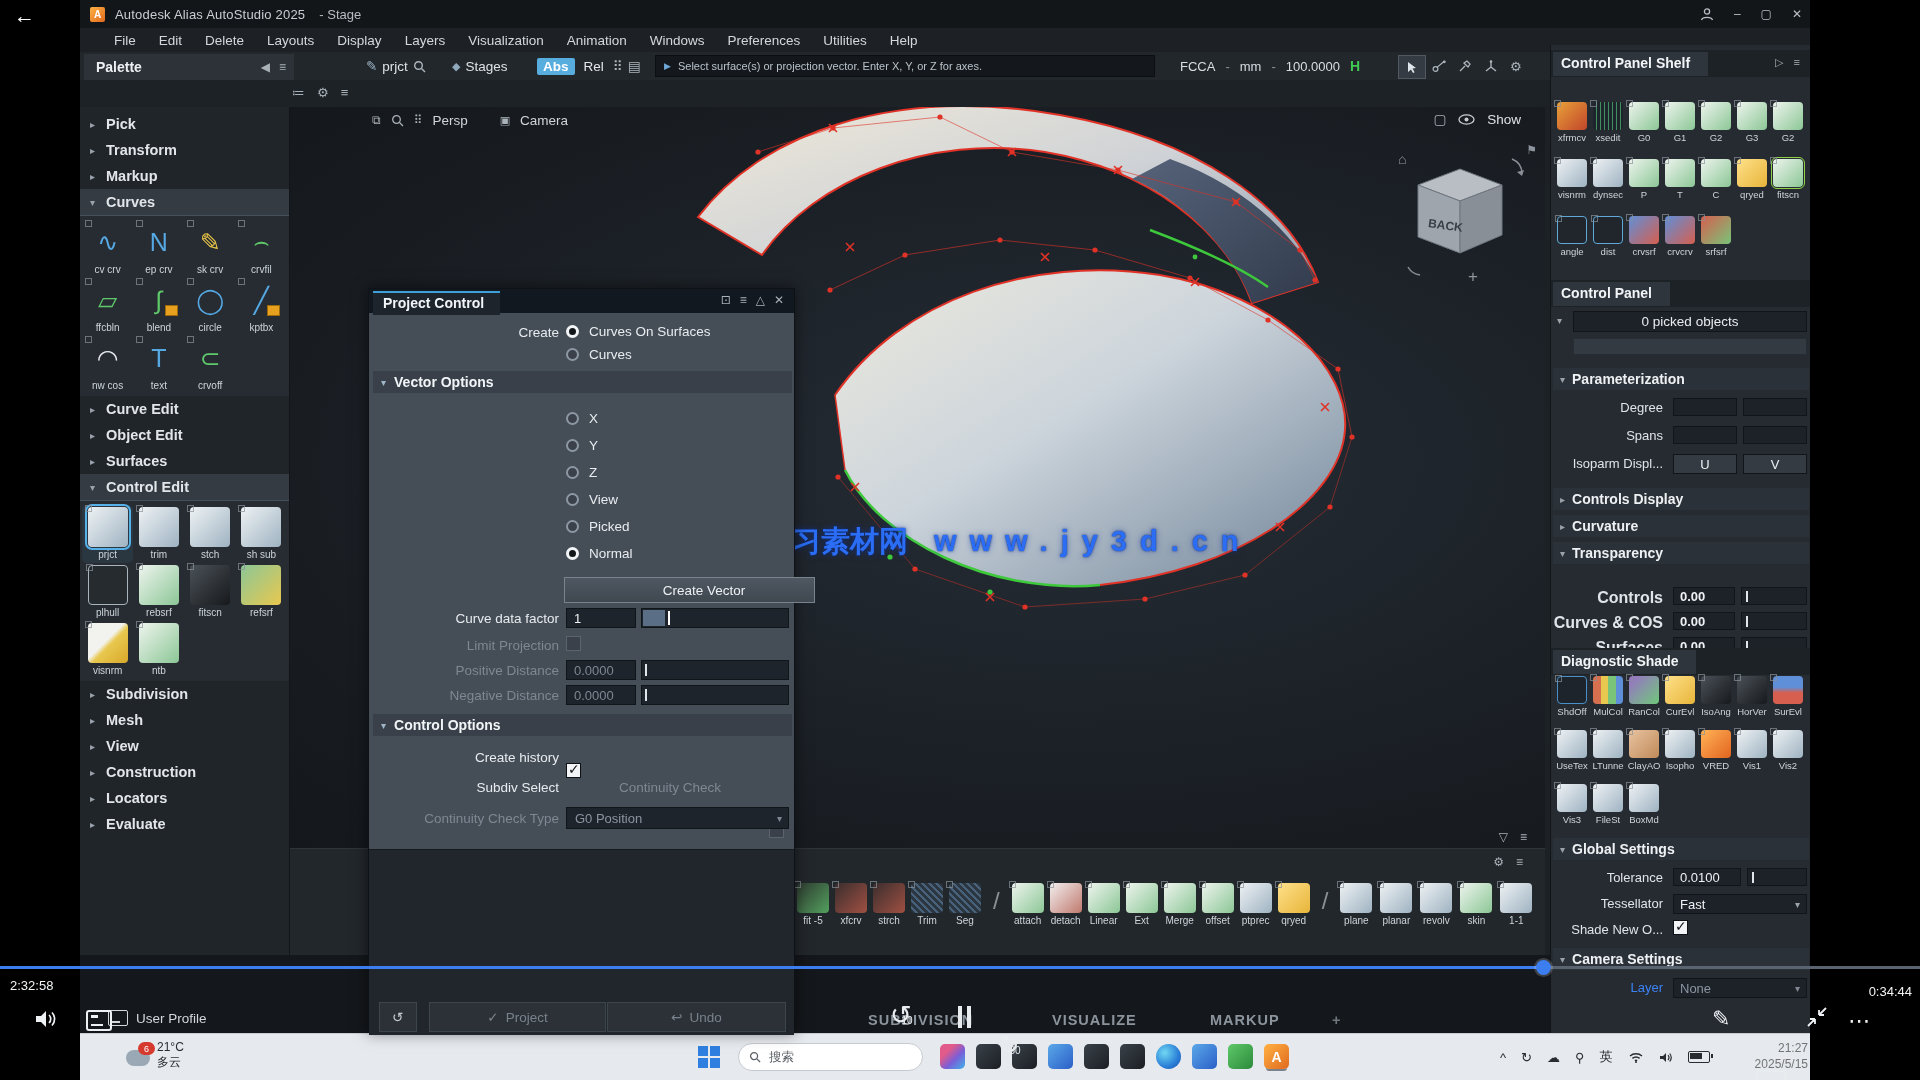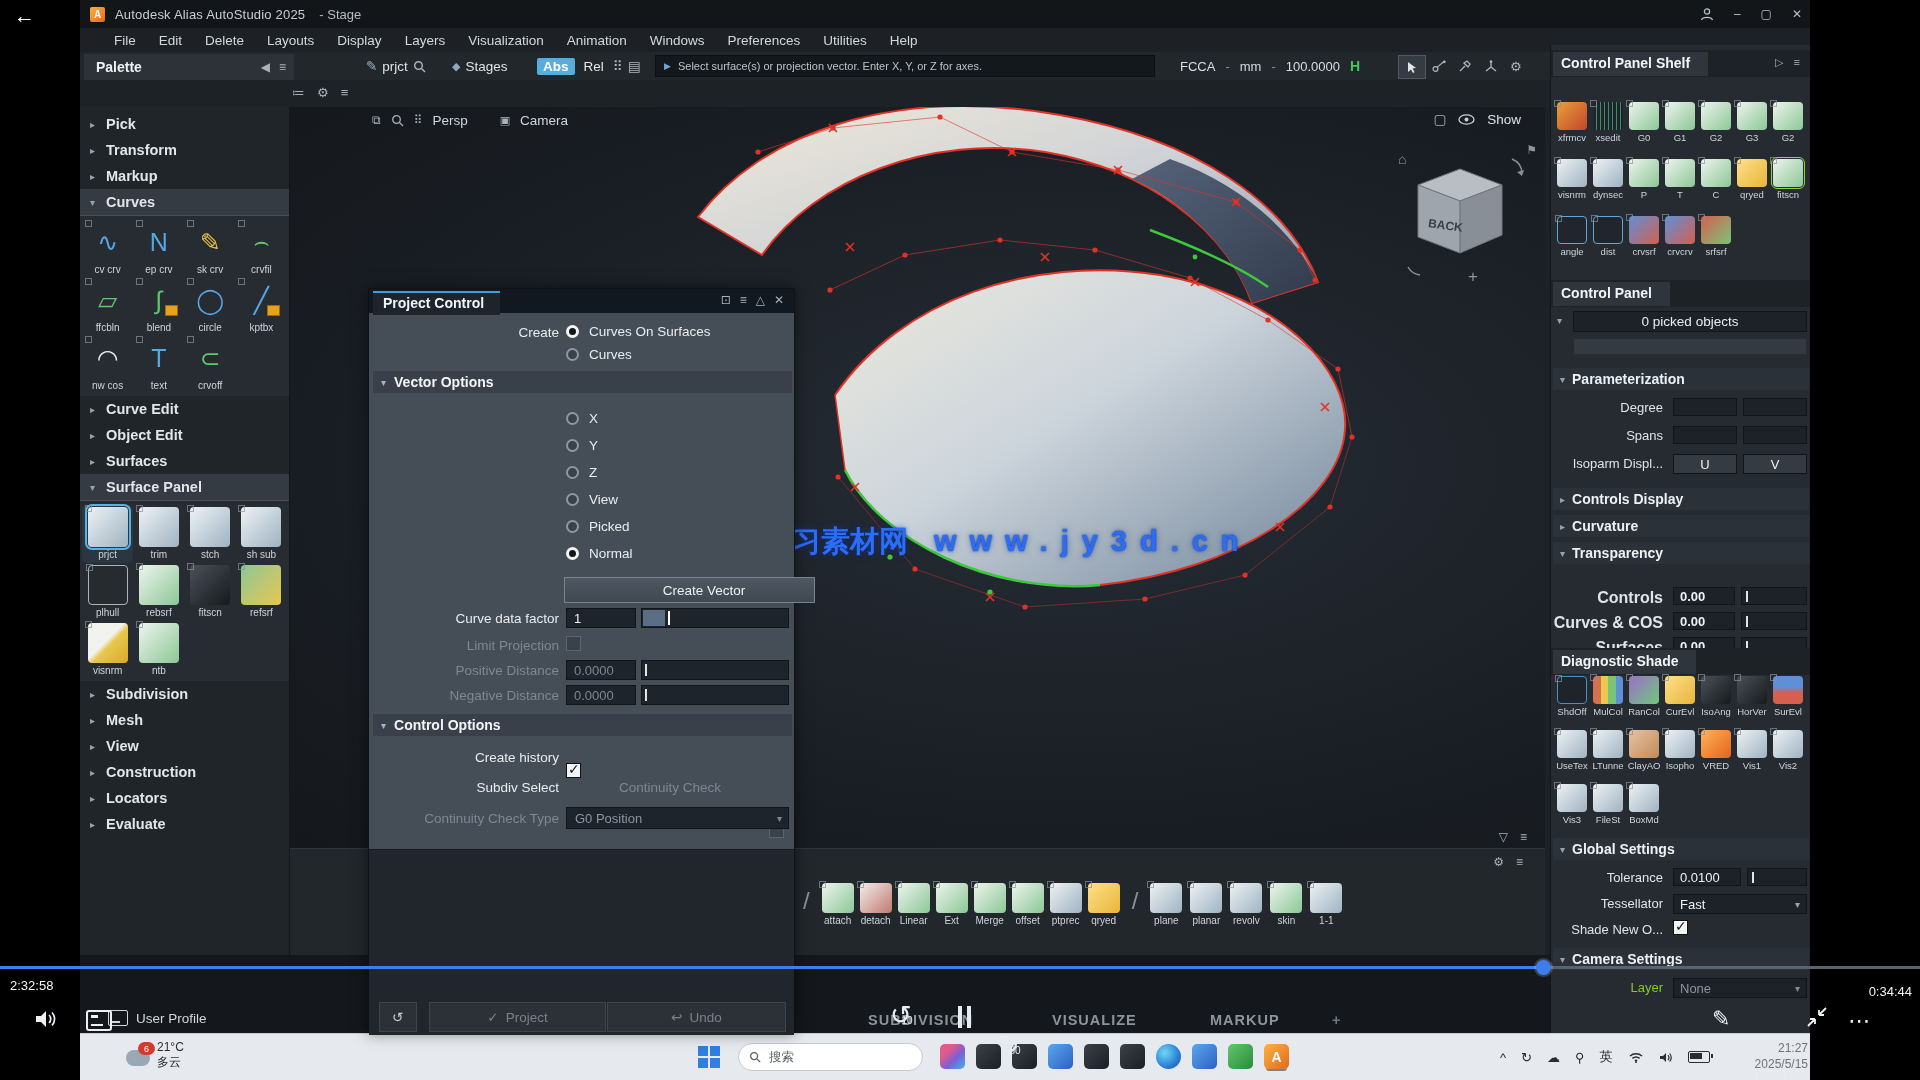--- a/index.html
+++ b/index.html
@@ -134,21 +134,21 @@
   .rtab-icons{position:absolute;right:10px;top:6px;display:flex;gap:10px;color:#aab2b9;font-size:11px;}
   .rgrid{position:absolute;left:4px;display:flex;flex-wrap:wrap;column-gap:2px;}
   .rgrid .tool{width:34px;}
   .rgrid .ticon{width:30px;height:28px;font-size:16px;}
   .rgrid .tlab{font-size:9.5px;}
   .rgrid .selected .ticon{outline:1.5px solid #8fd24a;outline-offset:1px;}
   .rsec{position:absolute;left:2px;width:256px;height:22px;background:#2b3138;display:flex;align-items:center;gap:7px;padding-left:7px;box-sizing:border-box;font-weight:bold;font-size:14px;color:#eef1f4;}
   .rsec .arr{color:#9aa3ab;font-size:10px;}
   .rrow{position:absolute;left:0;width:100%;height:20px;font-size:13px;color:#dfe4e8;}
   .rlab{position:absolute;left:0;width:112px;text-align:right;top:2px;}
-  .rlab.dis{color:#84cc16;}
+  .rlab.dis{color:#3b82f6;}
   .rbox{position:absolute;background:#1d2228;border:1px solid #10151a;box-sizing:border-box;font-size:13px;color:#eef1f4;display:flex;align-items:center;padding-left:6px;}
   .rslide{position:absolute;background:#1d2228;border:1px solid #10151a;box-sizing:border-box;}
   .rslide::before{content:"";position:absolute;left:4px;top:3px;width:2px;height:11px;background:#dfe5ea;}
   .ubtn{position:absolute;background:#343b42;border:1px solid #10151a;box-sizing:border-box;color:#eef1f4;font-size:13px;display:flex;align-items:center;justify-content:center;}
   .pickbox{position:absolute;left:22px;top:0;width:234px;height:21px;background:#1d2228;border:1px solid #10151a;color:#e8ecef;font-size:13.5px;display:flex;align-items:center;justify-content:center;box-sizing:border-box;}
   .emptybox{position:absolute;left:22px;width:234px;height:17px;background:#333a42;border:1px solid #272d34;box-sizing:border-box;}
 
   
   .taskbar{position:absolute;left:0;top:1033px;width:1730px;height:47px;background:#e6e9ed;border-top:1px solid #c9cdd2;color:#1d1f22;}
   .weather{position:absolute;left:46px;top:6px;display:flex;gap:7px;font-size:12px;color:#2a2d30;}
@@ -372,21 +372,21 @@
             <span class="arr">▸</span>
             <span>Object Edit</span>
           </div>
           <div class="psecrow">
             <span class="arr">▸</span>
             <span>Surfaces</span>
           </div>
         </div>
       <div class="psecrow open">
           <span class="arr">▾</span>
-          <span>Surface Panel</span>
+          <span>Control Edit</span>
         </div>
       <div class="palgrid">
 
       <div class="tool selected">
             <span class="ticon t-surf"></span>
             <span class="tlab">prjct</span>
           </div>
           <div class="tool">
             <span class="ticon t-surf"></span>
             <span class="tlab">trim</span>
@@ -573,20 +573,43 @@
         <span>≡</span>
       </div>
     </div>
 
     <div class="shelf">
       <div class="shelf-hicons">
         <span>⚙</span>
         <span>≡</span>
       </div>
       <div class="shelf-tools">
+        <div style="display:flex;gap:2px;">
+
+        <div class="tool">
+              <span class="ticon t-greencurve"></span>
+              <span class="tlab">fit -5</span>
+            </div>
+            <div class="tool">
+              <span class="ticon t-redcurve"></span>
+              <span class="tlab">xfcrv</span>
+            </div>
+            <div class="tool">
+              <span class="ticon t-redcurve"></span>
+              <span class="tlab">strch</span>
+            </div>
+            <div class="tool">
+              <span class="ticon t-hatch"></span>
+              <span class="tlab">Trim</span>
+            </div>
+            <div class="tool">
+              <span class="ticon t-hatch"></span>
+              <span class="tlab">Seg</span>
+            </div>
+          </div>
         <span class="shelf-sep">/</span>
         <div style="display:flex;gap:2px;">
 
         <div class="tool">
               <span class="ticon t-surfgreen"></span>
               <span class="tlab">attach</span>
             </div>
             <div class="tool">
               <span class="ticon t-surfred"></span>
               <span class="tlab">detach</span>

